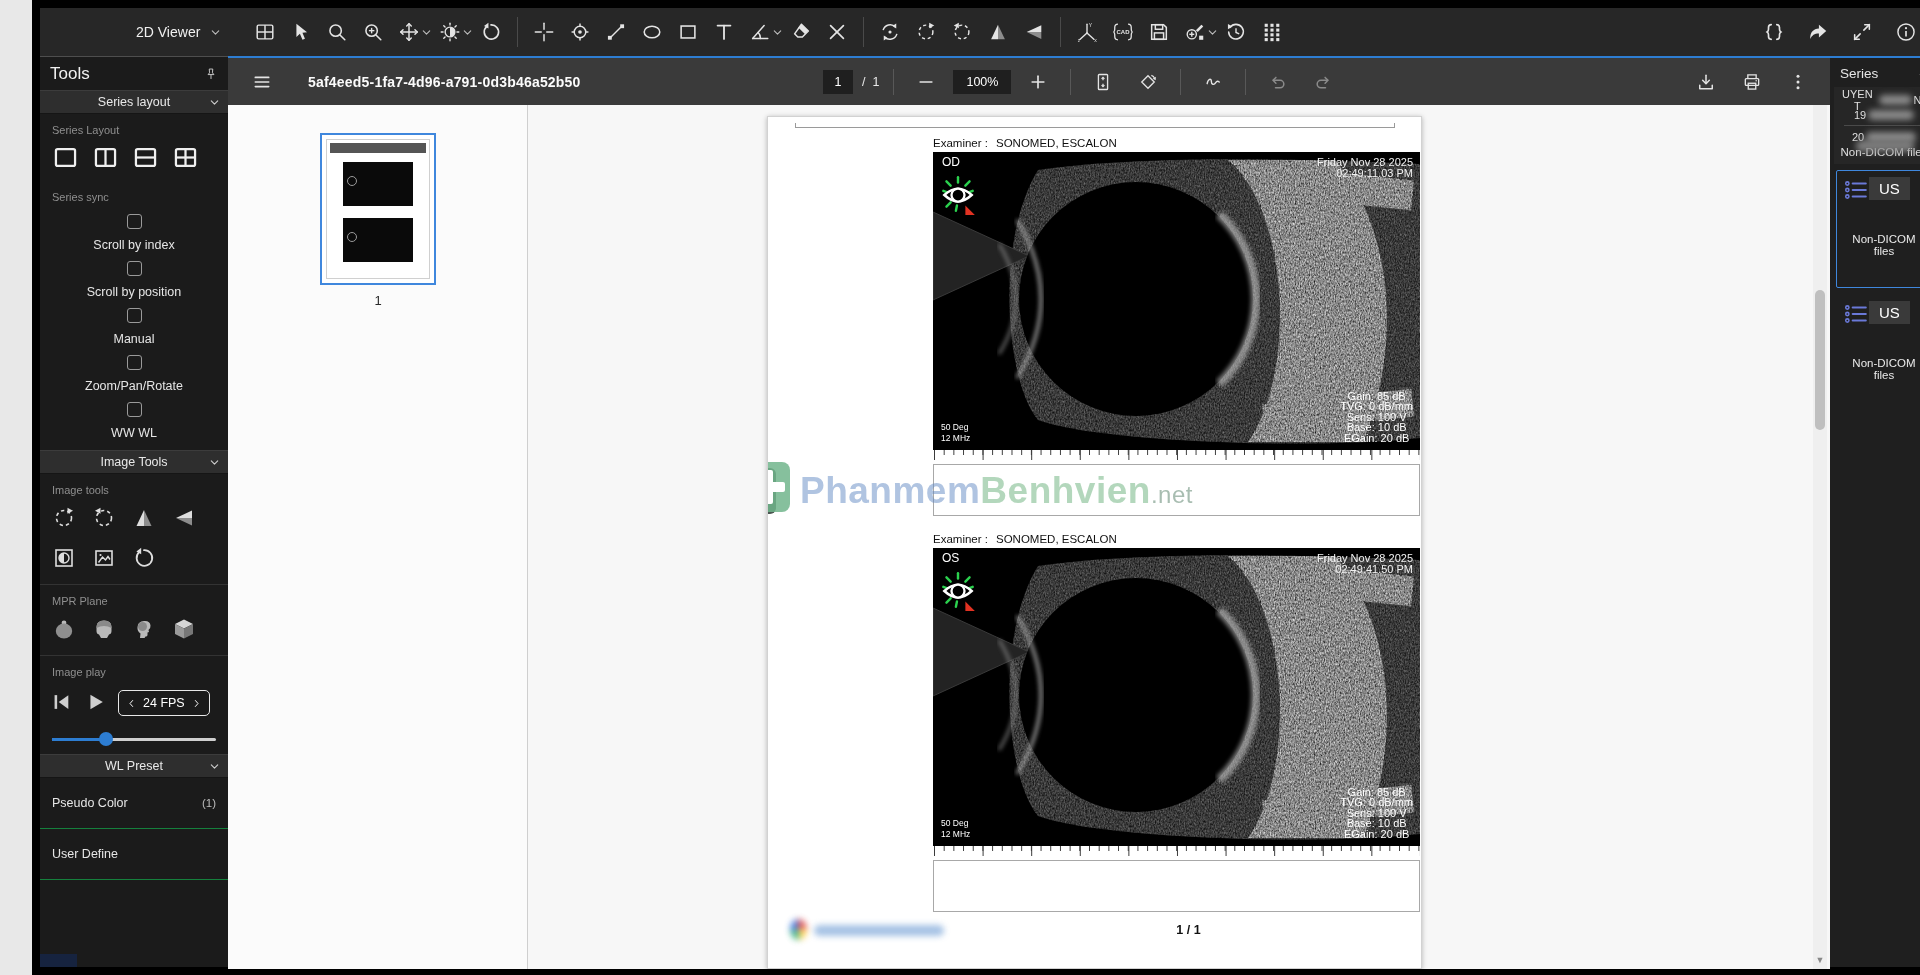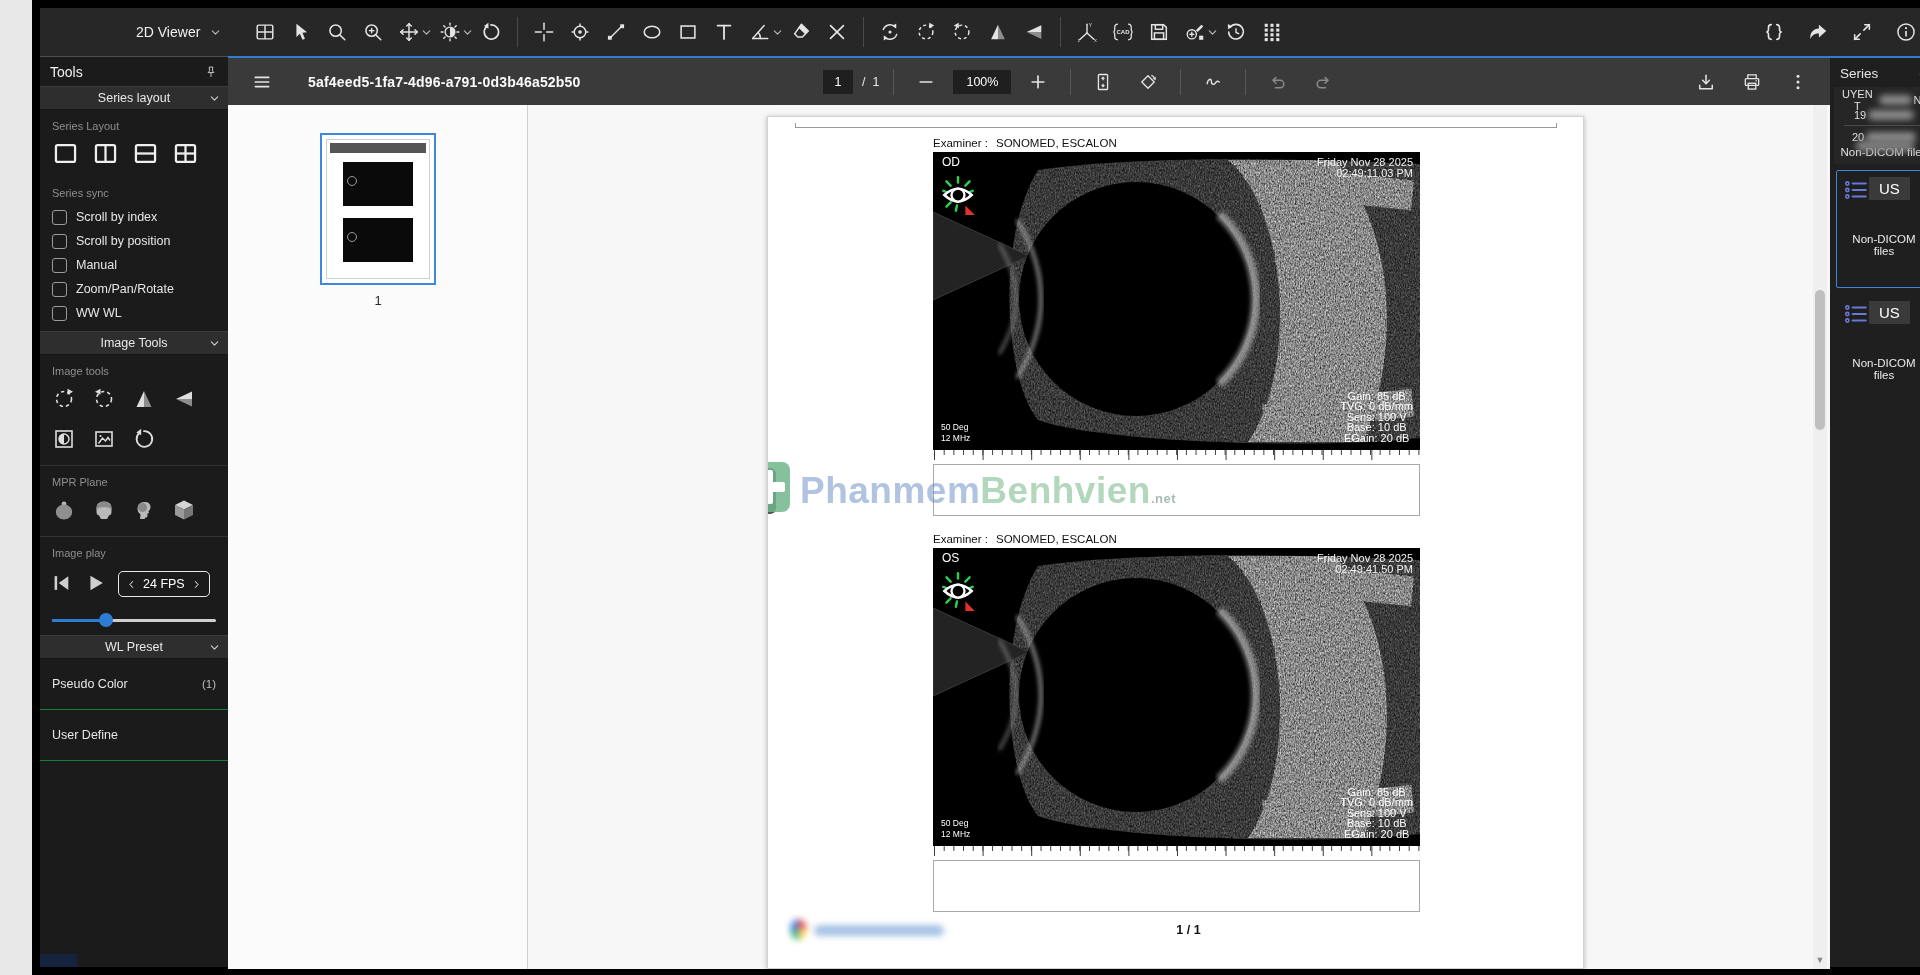--- a/index.html
+++ b/index.html
@@ -16,28 +16,28 @@
   .tbtn.small-gap { margin-right:-6px; }
   .chev { width:11px; height:11px; color:#bdbdbd; }
   .tsep { width:1px; height:30px; background:#4a4a4a; margin:0 8px; flex:0 0 auto; }
   .tb-right { margin-left:auto; display:flex; align-items:center; gap:8px; }
 
   
   .content-row { position:absolute; left:0; top:48px; width:1904px; height:911px; display:flex; }
 
   
   .left-panel { width:188px; background:#1b1b1b; color:#e6e6e6; border-top:1px solid #4e4e4e; flex:0 0 auto; font-size:12.5px; position:relative; }
-  .lp-header { display:flex; align-items:center; justify-content:space-between; padding:7px 10px 6px 10px; font-size:14px; color:#f0f0f0; }
+  .lp-header { display:flex; align-items:center; justify-content:space-between; padding:7px 10px 6px 10px; font-size:17px; color:#f0f0f0; }
   .lp-header svg { width:14px; height:14px; color:#cfcfcf; }
   .sect-bar { background:#2e2e2e; border-top:1px solid #3c3c3c; border-bottom:1px solid #151515; height:24px; display:flex; align-items:center; justify-content:center; position:relative; font-size:12.5px; color:#e8e8e8; cursor:pointer; }
   .sect-bar svg { position:absolute; right:8px; width:11px; height:11px; color:#cfcfcf; }
   .tiny-label { color:#8f8f8f; font-size:11px; padding:10px 12px 6px 12px; }
   .lay-row { display:flex; gap:13px; padding:2px 12px 10px 12px; }
   .lay-row svg { width:27px; height:27px; color:#efefef; }
-  .chk-row { display:flex; align-items:center; gap:9px; padding:4.5px 12px; cursor:pointer; }
+  .chk-row { display:flex; align-items:center; gap:9px; padding:4.5px 12px; cursor:pointer;flex-direction:column; }
   .chk-box { width:15px; height:15px; border:1.5px solid #9a9a9a; border-radius:3px; background:transparent; flex:0 0 auto; }
   .tool-grid { display:flex; gap:16px; padding:4px 12px 8px 12px; flex-wrap:wrap; width:188px; }
   .tool-grid svg { width:24px; height:24px; color:#dedede; }
   .hairline { border-top:1px solid #333; margin-top:6px; }
   .play-row { display:flex; align-items:flex-end; gap:12px; padding:6px 10px; }
   .play-row .media svg { width:22px; height:22px; color:#cfcfcf; }
   .fps-box { display:flex; align-items:center; gap:7px; border:1.5px solid #e8e8e8; border-radius:5px; height:26px; padding:0 8px; font-size:12.5px; color:#fff; }
   .fps-box svg { width:9px; height:9px; color:#fff; }
   .slider { position:relative; height:14px; margin:10px 12px 8px 12px; }
   .slider .track { position:absolute; top:6px; left:0; right:0; height:3px; background:#cfcfcf; border-radius:2px; }
@@ -62,21 +62,21 @@
   .viewer-content { position:absolute; left:0; top:47px; width:1602px; height:864px; background:#f7f7f7; overflow:hidden; }
   .thumb-rail { position:absolute; left:0; top:0; width:300px; height:864px; background:#fbfbfb; border-right:1px solid #cfcfcf; }
   .thumb-box { position:absolute; left:92px; top:28px; width:116px; height:152px; background:#fff; border:2px solid #3f87dd; padding:4px; }
   .thumb-mini { width:100%; height:100%; background:#fff; border:1px solid #d0d0d0; position:relative; }
   .thumb-mini .m-head { position:absolute; left:3px; right:3px; top:3px; height:10px; background:#555; }
   .thumb-mini .m-img1 { position:absolute; left:16px; right:16px; top:22px; height:44px; background:#0a0a0a; }
   .thumb-mini .m-img2 { position:absolute; left:16px; right:16px; top:78px; height:44px; background:#0a0a0a; }
   .thumb-mini .m-eye { position:absolute; width:10px; height:10px; border:1.5px solid #9a9a9a; border-radius:50%; left:20px; }
   .thumb-num { position:absolute; left:92px; top:188px; width:116px; text-align:center; color:#2b2b2b; font-size:13px; }
 
-  .page-wrap { position:absolute; left:539px; top:11px; width:817px; height:853px; background:#ffffff; border:1px solid #d2d2d2; box-shadow:0 1px 5px rgba(0,0,0,.28); overflow:hidden; }
+  .page-wrap { position:absolute; left:539px; top:11px; width:655px; height:853px; background:#ffffff; border:1px solid #d2d2d2; box-shadow:0 1px 5px rgba(0,0,0,.28); overflow:hidden; }
   .cutbox { margin:6px 26px 0 27px; height:5px; border:1px solid #9a9a9a; border-top:none; }
   .panel { width:487px; margin-left:165px; }
   .panel-1 { margin-top:9px; }
   .panel-2 { margin-top:17px; }
   .exam-row { font-size:11.5px; color:#111; margin-bottom:3px; display:flex; gap:8px; }
   .us-box { position:relative; width:487px; height:298px; background:#000; overflow:hidden; }
   .us-box > svg.us { position:absolute; inset:0; width:100%; height:100%; }
   .ol { position:absolute; color:#fff; font-size:9px; line-height:11px; }
   .ol-lat { left:9px; top:5px; font-size:12px; }
   .ol-eye { left:7px; top:21px; width:36px; height:42px; }
@@ -98,21 +98,21 @@
   .f-pgnum { position:absolute; left:12px; width:817px; top:10px; text-align:center; font-size:12.5px; font-weight:bold; color:#111; }
   .watermark { position:absolute; left:-32px; top:342px; width:540px; height:64px; display:flex; align-items:center; z-index:5; pointer-events:none; }
   .wm-logo { position:relative; width:58px; height:58px; margin-right:6px; opacity:.85; }
   .wm-back { position:absolute; left:0; top:6px; width:40px; height:46px; background:#2c3a33; border-radius:6px; }
   .wm-front { position:absolute; left:10px; top:0; width:44px; height:50px; background:#58a878; border-radius:8px; opacity:.85; }
   .wm-cross-v { position:absolute; left:27px; top:8px; width:10px; height:34px; background:#fff; border-radius:2px; }
   .wm-cross-h { position:absolute; left:15px; top:20px; width:34px; height:10px; background:#fff; border-radius:2px; }
   .wm-text { font-size:37px; font-weight:bold; letter-spacing:.5px; white-space:nowrap; }
   .wm-blue { color:rgba(98,138,196,.5); }
   .wm-green { color:rgba(103,176,122,.5); }
-  .wm-net { font-size:13px; color:rgba(110,145,125,.6); font-weight:bold; }
+  .wm-net { font-size:24px; color:rgba(110,145,125,.6); font-weight:normal; }
 
   .vscroll { position:absolute; right:3px; top:0; width:14px; height:864px; background:#efefef; }
   .vthumb { position:absolute; left:2px; top:185px; width:10px; height:140px; background:#bfbfbf; border-radius:5px; }
   .varrow { position:absolute; left:0; bottom:2px; width:14px; height:14px; display:flex; align-items:center; justify-content:center; color:#888; font-size:9px; }
 
   
   .right-panel { flex:1; background:#1f1f1f; border-top:2px solid #2d7dd2; color:#e6e6e6; position:relative; }
   .rp-header { display:flex; align-items:center; justify-content:space-between; padding:8px 14px 6px 10px; font-size:13.5px; }
   .rp-header svg { width:14px; height:14px; color:#cfcfcf; }
   .patient { background:#262626; margin:0 10px 6px 4px; padding:5px 4px 4px 4px; text-align:center; font-size:11px; color:#e0e0e0; position:relative; }

